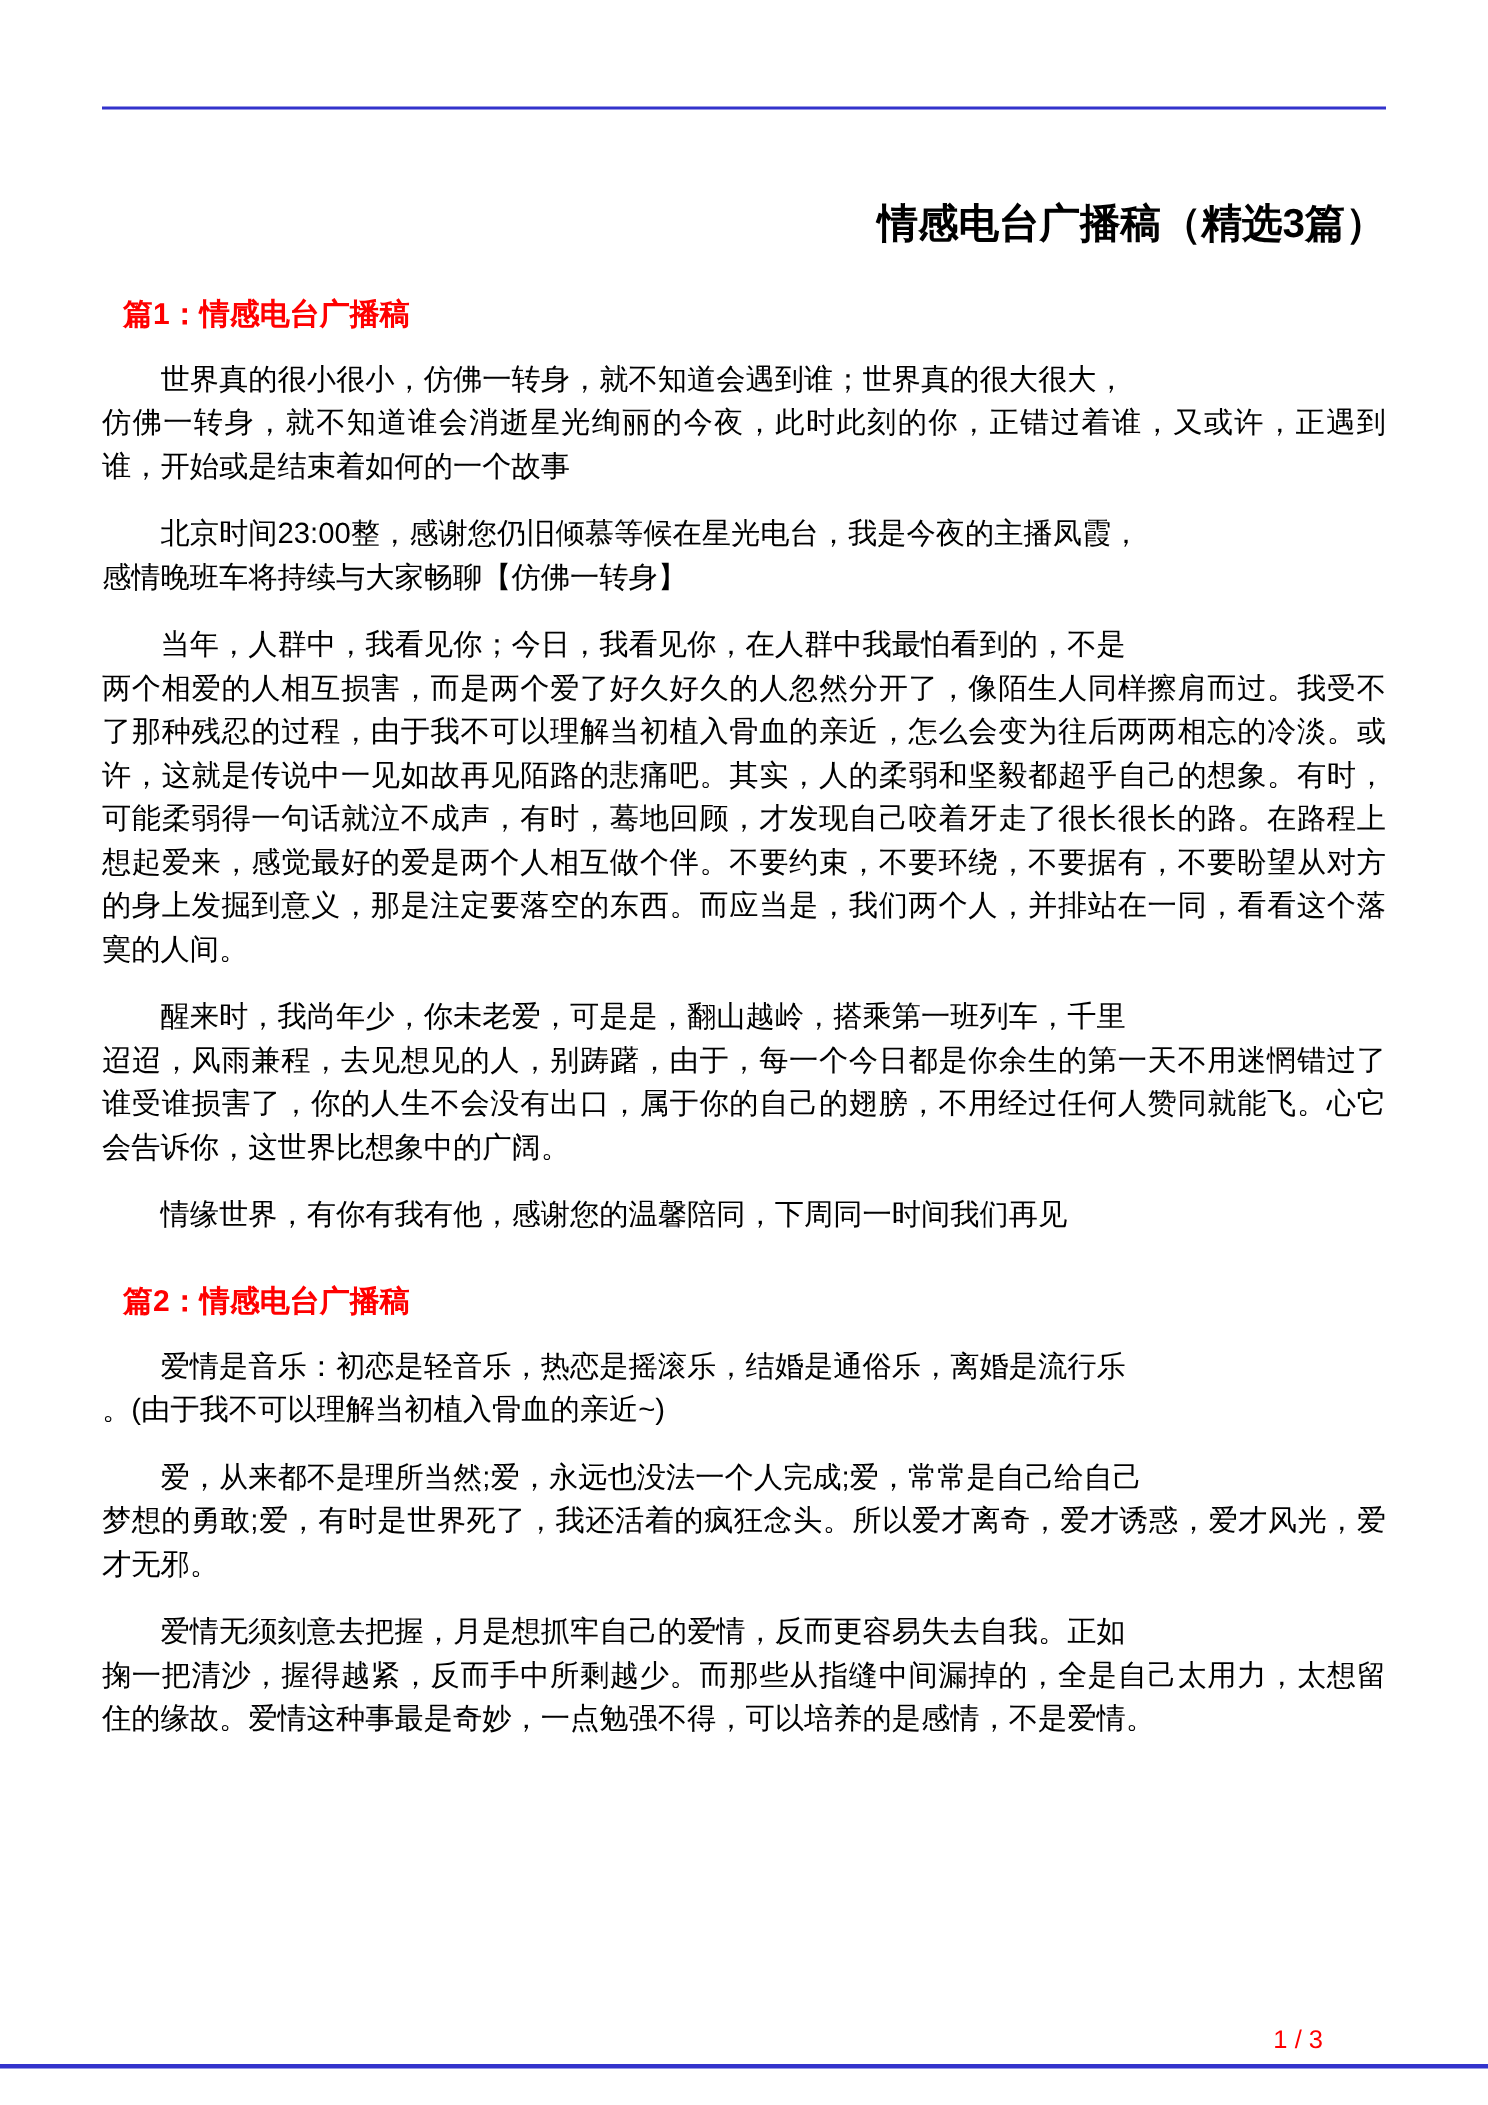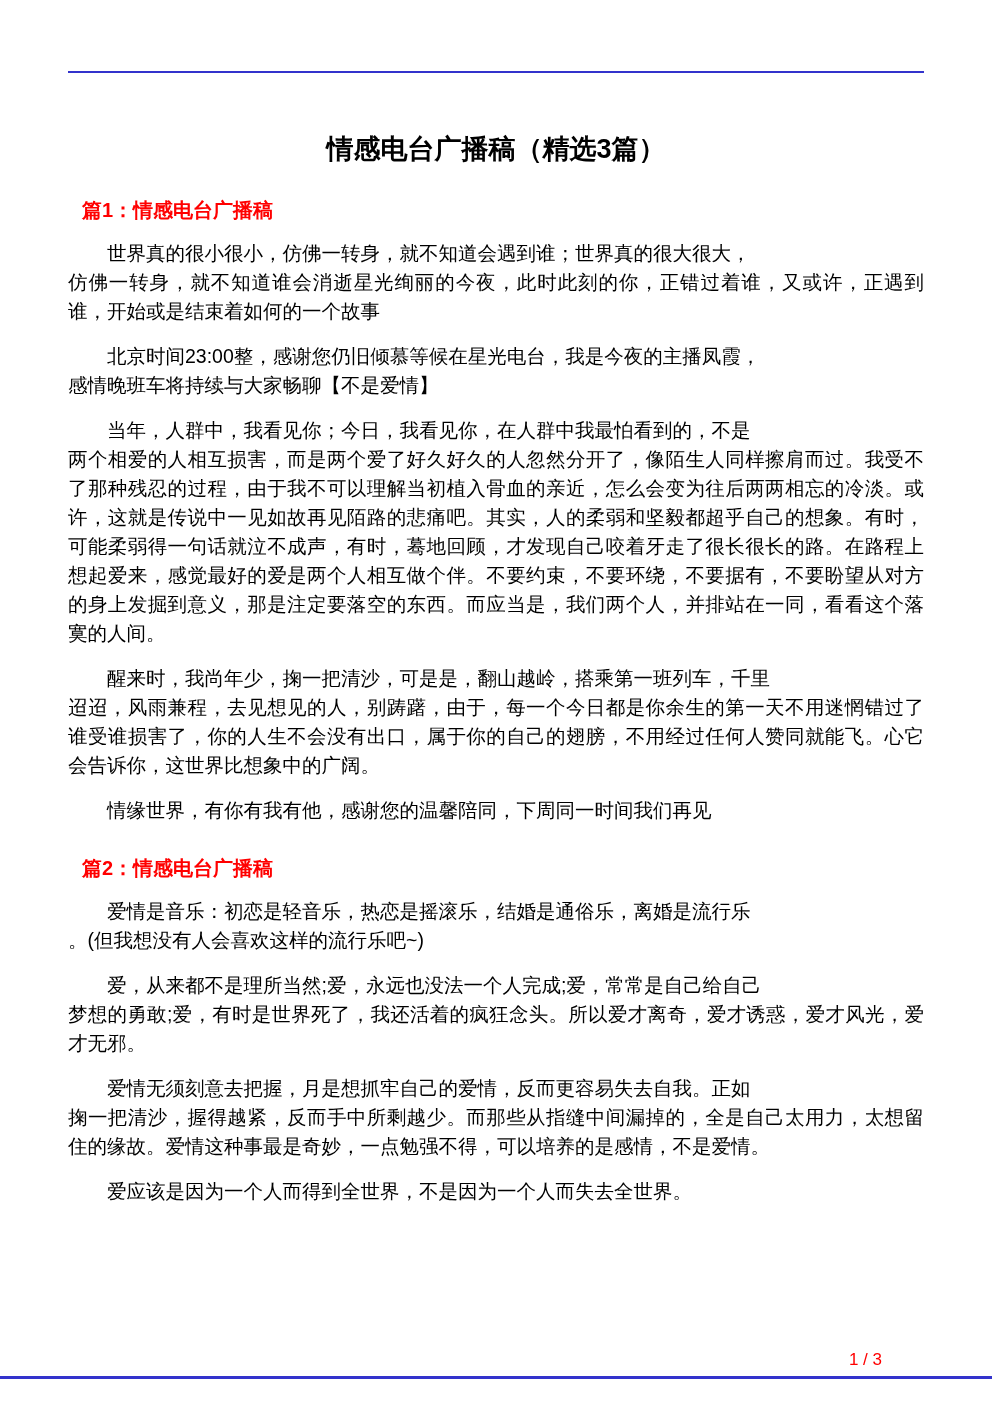--- a/index.html
+++ b/index.html
@@ -34,21 +34,21 @@
     position: absolute;
     top: 73px;
     left: 68px;
     width: 856px;
   }
   .doc-title {
     margin: 58px 0 0 0;
     font-size: 27px;
     line-height: 36px;
     font-weight: bold;
-    text-align: center;
+    text-align: right;
     color: var(--text-black);
   }
   .section-heading {
     margin: 30px 0 0 14px;
     font-size: 20px;
     line-height: 26px;
     font-weight: bold;
     color: var(--heading-red);
   }
   .para {
@@ -96,61 +96,57 @@
     <section>
       <h2 class="section-heading">篇1：情感电台广播稿</h2>
 
       <p class="para">
           <span class="lead">世界真的很小很小，仿佛一转身，就不知道会遇到谁；世界真的很大很大，</span>
           <span class="cont">仿佛一转身，就不知道谁会消逝星光绚丽的今夜，此时此刻的你，正错过着谁，又或许，正遇到谁，开始或是结束着如何的一个故事</span>
         </p>
 
       <p class="para">
           <span class="lead">北京时间23:00整，感谢您仍旧倾慕等候在星光电台，我是今夜的主播凤霞，</span>
-          <span class="cont">感情晚班车将持续与大家畅聊【不是爱情】</span>
+          <span class="cont">感情晚班车将持续与大家畅聊【仿佛一转身】</span>
         </p>
 
       <p class="para">
           <span class="lead">当年，人群中，我看见你；今日，我看见你，在人群中我最怕看到的，不是</span>
           <span class="cont">两个相爱的人相互损害，而是两个爱了好久好久的人忽然分开了，像陌生人同样擦肩而过。我受不了那种残忍的过程，由于我不可以理解当初植入骨血的亲近，怎么会变为往后两两相忘的冷淡。或许，这就是传说中一见如故再见陌路的悲痛吧。其实，人的柔弱和坚毅都超乎自己的想象。有时，可能柔弱得一句话就泣不成声，有时，蓦地回顾，才发现自己咬着牙走了很长很长的路。在路程上想起爱来，感觉最好的爱是两个人相互做个伴。不要约束，不要环绕，不要据有，不要盼望从对方的身上发掘到意义，那是注定要落空的东西。而应当是，我们两个人，并排站在一同，看看这个落寞的人间。</span>
         </p>
 
       <p class="para">
-          <span class="lead">醒来时，我尚年少，掬一把清沙，可是是，翻山越岭，搭乘第一班列车，千里</span>
+          <span class="lead">醒来时，我尚年少，你未老爱，可是是，翻山越岭，搭乘第一班列车，千里</span>
           <span class="cont">迢迢，风雨兼程，去见想见的人，别踌躇，由于，每一个今日都是你余生的第一天不用迷惘错过了谁受谁损害了，你的人生不会没有出口，属于你的自己的翅膀，不用经过任何人赞同就能飞。心它会告诉你，这世界比想象中的广阔。</span>
         </p>
 
       <p class="para">
           <span class="lead">情缘世界，有你有我有他，感谢您的温馨陪同，下周同一时间我们再见</span>
           <span class="cont"></span>
         </p>
     </section>
 
     <section>
       <h2 class="section-heading">篇2：情感电台广播稿</h2>
 
       <p class="para">
           <span class="lead">爱情是音乐：初恋是轻音乐，热恋是摇滚乐，结婚是通俗乐，离婚是流行乐</span>
-          <span class="cont">。(但我想没有人会喜欢这样的流行乐吧~)</span>
+          <span class="cont">。(由于我不可以理解当初植入骨血的亲近~)</span>
         </p>
 
       <p class="para">
           <span class="lead">爱，从来都不是理所当然;爱，永远也没法一个人完成;爱，常常是自己给自己</span>
           <span class="cont">梦想的勇敢;爱，有时是世界死了，我还活着的疯狂念头。所以爱才离奇，爱才诱惑，爱才风光，爱才无邪。</span>
         </p>
 
       <p class="para">
           <span class="lead">爱情无须刻意去把握，月是想抓牢自己的爱情，反而更容易失去自我。正如</span>
           <span class="cont">掬一把清沙，握得越紧，反而手中所剩越少。而那些从指缝中间漏掉的，全是自己太用力，太想留住的缘故。爱情这种事最是奇妙，一点勉强不得，可以培养的是感情，不是爱情。</span>
         </p>
 
-      <p class="para">
-          <span class="lead">爱应该是因为一个人而得到全世界，不是因为一个人而失去全世界。</span>
-          <span class="cont"></span>
-        </p>
     </section>
 
   </div>
 
   <div class="page-number">1 / 3</div>
   <div class="bottom-rule"></div>
 
 </div>
 
 </body></html>

